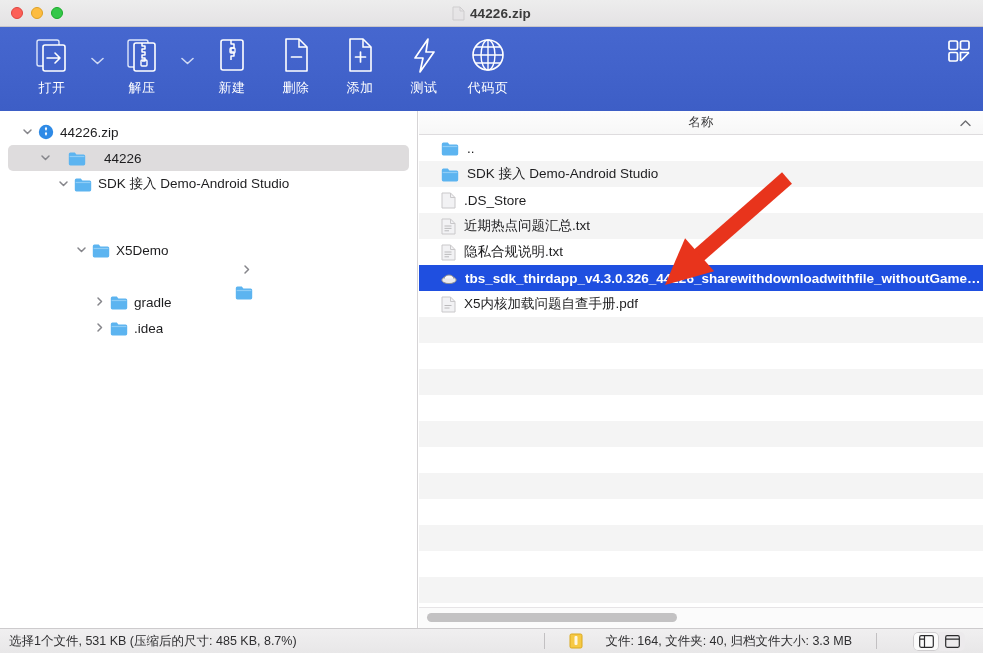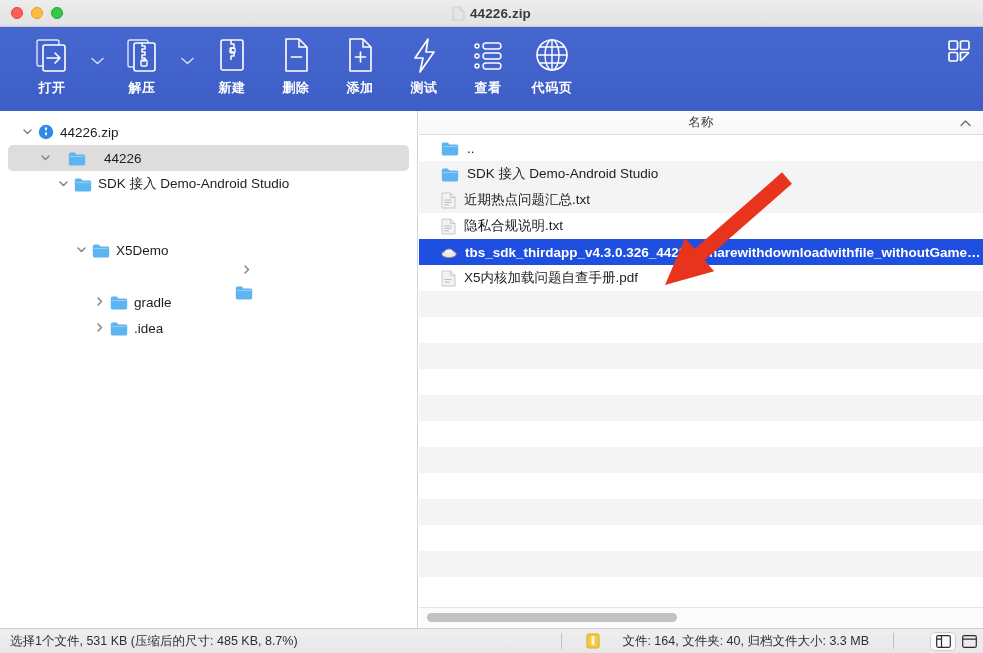--- a/index.html
+++ b/index.html
@@ -43,21 +43,21 @@
   .title-text {
     font-size: 13.5px; font-weight: bold; color: #3b3b3b;
     letter-spacing: .1px;
   }
 
   
   .toolbar {
     position: absolute; top: 27px; left: 0;
     width: 983px; height: 84px;
     background: linear-gradient(180deg, #4667cf 0%, #4263cb 48%, #3d5ec6 100%);
-    display: flex; align-items: flex-start; font-weight: bold;
+    display: flex; align-items: flex-start;
   }
   .tb-items { display: flex; align-items: flex-start; padding-left: 20px; padding-top: 6px; }
   .tb-item {
     width: 64px;
     display: flex; flex-direction: column; align-items: center;
     cursor: default;
   }
   .tb-icon { height: 44px; display: flex; align-items: center; justify-content: center; }
   .tb-label {
     font-size: 13px; color: #fff; margin-top: 2px;
@@ -149,24 +149,24 @@
 
   
   .statusbar {
     position: absolute; left: 0; top: 628px;
     width: 983px; height: 25px;
     background: linear-gradient(#f0eff0, #e8e7e8);
     border-top: 1px solid #cdcbcd;
     display: flex; align-items: center;
     font-size: 12.5px; color: #2e2e30;
   }
-  .status-left { padding-left: 10px; white-space: nowrap; }
+  .status-left { padding-left: 3px; white-space: nowrap; margin-left: 6px; }
   .status-right {
     margin-left: auto; display: flex; align-items: center; gap: 12px;
-    padding-right: 1px; white-space: nowrap;
+    padding-right: 18px; white-space: nowrap;
   }
   .sep {
     width: 1px; height: 16px; background: #c2c0c2; margin: 0 12px;
   }
   .status-folder-icon { margin-right: 10px; display: flex; align-items: center; }
   .viewtoggle {
     display: flex; align-items: center;
     border-radius: 5px;
     overflow: hidden;
     margin-left: 12px;
@@ -276,33 +276,20 @@
 
       <div class="tb-item">
         <div class="tb-icon">
           <svg width="38" height="40" viewBox="0 0 38 40">
             <path d="M23 4L10 23h8l-3 14 14-20h-8z" fill="none" stroke="#ffffff" stroke-width="1.7" stroke-linejoin="round"></path>
           </svg>
         </div>
         <div class="tb-label">测试</div>
       </div>
 
-      <div class="tb-item">
-        <div class="tb-icon">
-          <svg width="38" height="40" viewBox="0 0 38 40">
-            <circle cx="8" cy="11" r="2" fill="none" stroke="#ffffff" stroke-width="1.4"></circle>
-            <rect x="14" y="8" width="18" height="6" rx="3" fill="none" stroke="#ffffff" stroke-width="1.4"></rect>
-            <circle cx="8" cy="21" r="2" fill="none" stroke="#ffffff" stroke-width="1.4"></circle>
-            <rect x="14" y="18" width="18" height="6" rx="3" fill="none" stroke="#ffffff" stroke-width="1.4"></rect>
-            <circle cx="8" cy="31" r="2" fill="none" stroke="#ffffff" stroke-width="1.4"></circle>
-            <rect x="14" y="28" width="18" height="6" rx="3" fill="none" stroke="#ffffff" stroke-width="1.4"></rect>
-          </svg>
-        </div>
-        <div class="tb-label">查看</div>
-      </div>
 
       <div class="tb-item">
         <div class="tb-icon">
           <svg width="38" height="40" viewBox="0 0 38 40">
             <circle cx="19" cy="20" r="15" fill="none" stroke="#ffffff" stroke-width="1.6"></circle>
             <ellipse cx="19" cy="20" rx="7" ry="15" fill="none" stroke="#ffffff" stroke-width="1.4"></ellipse>
             <path d="M4 20h30M6.5 12h25M6.5 28h25M19 5v30" fill="none" stroke="#ffffff" stroke-width="1.4"></path>
           </svg>
         </div>
         <div class="tb-label">代码页</div>
@@ -433,20 +420,29 @@
             <span class="fl-name">..</span>
           </div>
           <div class="fl-row alt">
             <span class="fl-icon">
               <svg width="18" height="15" viewBox="0 0 18 15">
                 <path d="M0.8 3.2a1.6 1.6 0 0 1 1.6-1.6h4.4l1.6 1.8h7.2a1.6 1.6 0 0 1 1.6 1.6v7.8a1.6 1.6 0 0 1-1.6 1.6H2.4A1.6 1.6 0 0 1 .8 12.8z" fill="#5cb4f0"></path>
                 <path d="M1.6 4.9h14.8v1.2H1.6z" fill="#8fcdf6"></path>
               </svg>
             </span>
             <span class="fl-name">SDK 接入 Demo-Android Studio</span>
+          </div>
+          <div class="fl-row">
+            <span class="fl-icon">
+              <svg width="15" height="17" viewBox="0 0 15 17">
+                <path d="M1 1h8.5L14 5.5V16H1z" fill="#f2f2f4" stroke="#c9c8ca" stroke-width="1"></path>
+                <path d="M9.5 1v4.5H14" fill="none" stroke="#c9c8ca" stroke-width="1"></path>
+              </svg>
+            </span>
+            <span class="fl-name">.DS_Store</span>
           </div>
           <div class="fl-row alt">
             <span class="fl-icon">
               <svg width="15" height="17" viewBox="0 0 15 17">
                 <path d="M1 1h8.5L14 5.5V16H1z" fill="#f2f2f4" stroke="#c9c8ca" stroke-width="1"></path>
                 <path d="M9.5 1v4.5H14" fill="none" stroke="#c9c8ca" stroke-width="1"></path>
                 <path d="M3.5 8h7M3.5 10.4h7M3.5 12.8h4.5" stroke="#b4b3b6" stroke-width="0.9"></path>
               </svg>
             </span>
             <span class="fl-name">近期热点问题汇总.txt</span>

